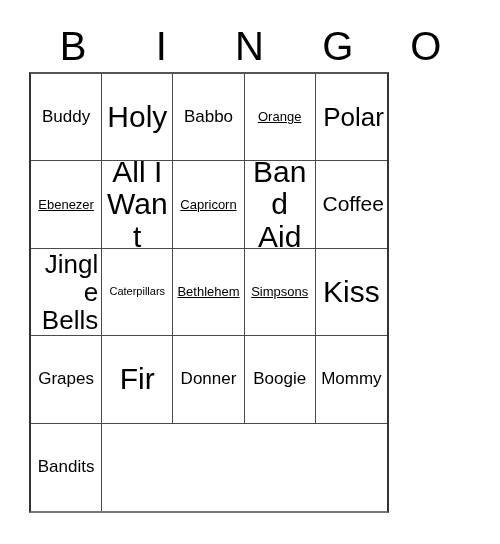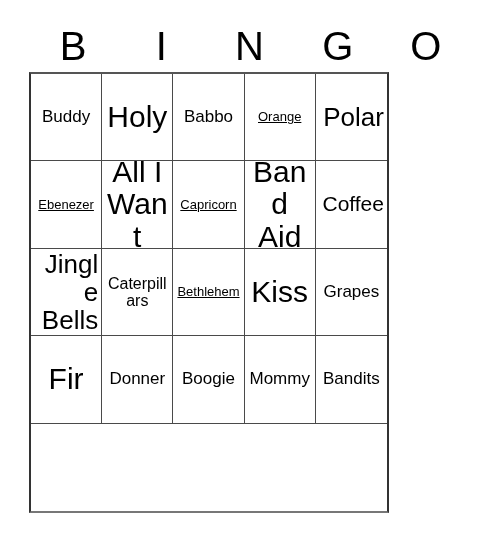--- a/index.html
+++ b/index.html
@@ -82,21 +82,21 @@
 
   .cell-text {
     display: block;
     width: 100%;
     line-height: 1.08;
     word-wrap: break-word;
     color: #000000;
   }
 
   
-  .size-xs  { font-size: 16px; }
+  .size-xs  { font-size: 11px; }
   .size-sm  { font-size: 13px; text-decoration: underline; }
   .size-md  { font-size: 17px; }
   .size-lg  { font-size: 21px; text-align: right; }
   .size-xl  { font-size: 26px; text-align: right; }
   .size-xxl { font-size: 30px; }
 </style>
 </head>
 <body>
 
 <div id="bingo-card">
@@ -145,20 +145,23 @@
 
     <div class="bingo-cell">
       <span class="cell-text size-xl">Jingle Bells</span>
     </div>
     <div class="bingo-cell">
       <span class="cell-text size-xs">Caterpillars</span>
     </div>
     <div class="bingo-cell">
       <span class="cell-text size-sm">Bethlehem</span>
     </div>
+    <div class="bingo-cell">
+      <span class="cell-text size-sm">Simpsons</span>
+    </div>
 
     <div class="bingo-cell">
       <span class="cell-text size-xxl">Kiss</span>
     </div>
     <div class="bingo-cell">
       <span class="cell-text size-md">Grapes</span>
     </div>
 
     <div class="bingo-cell">
       <span class="cell-text size-xxl">Fir</span>

